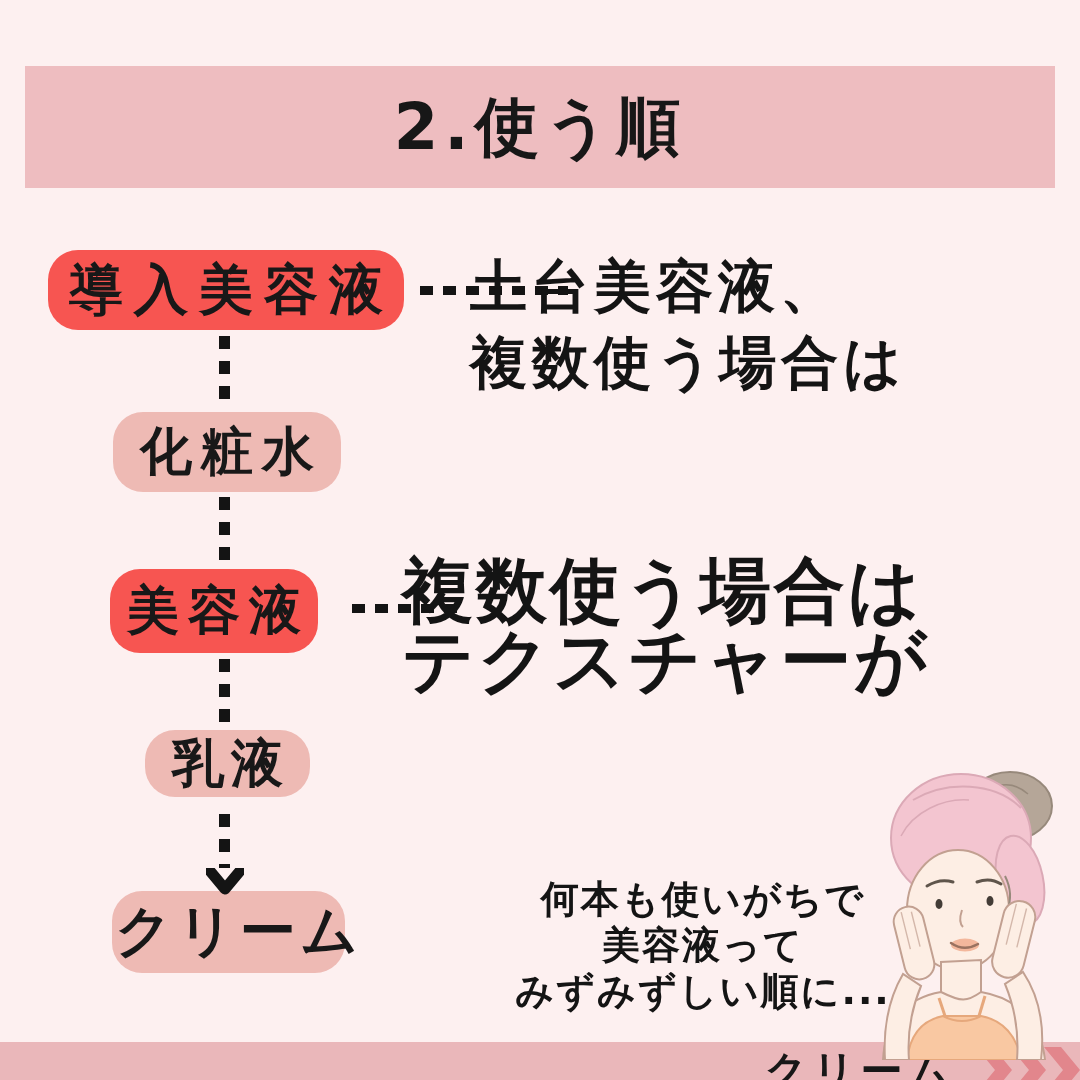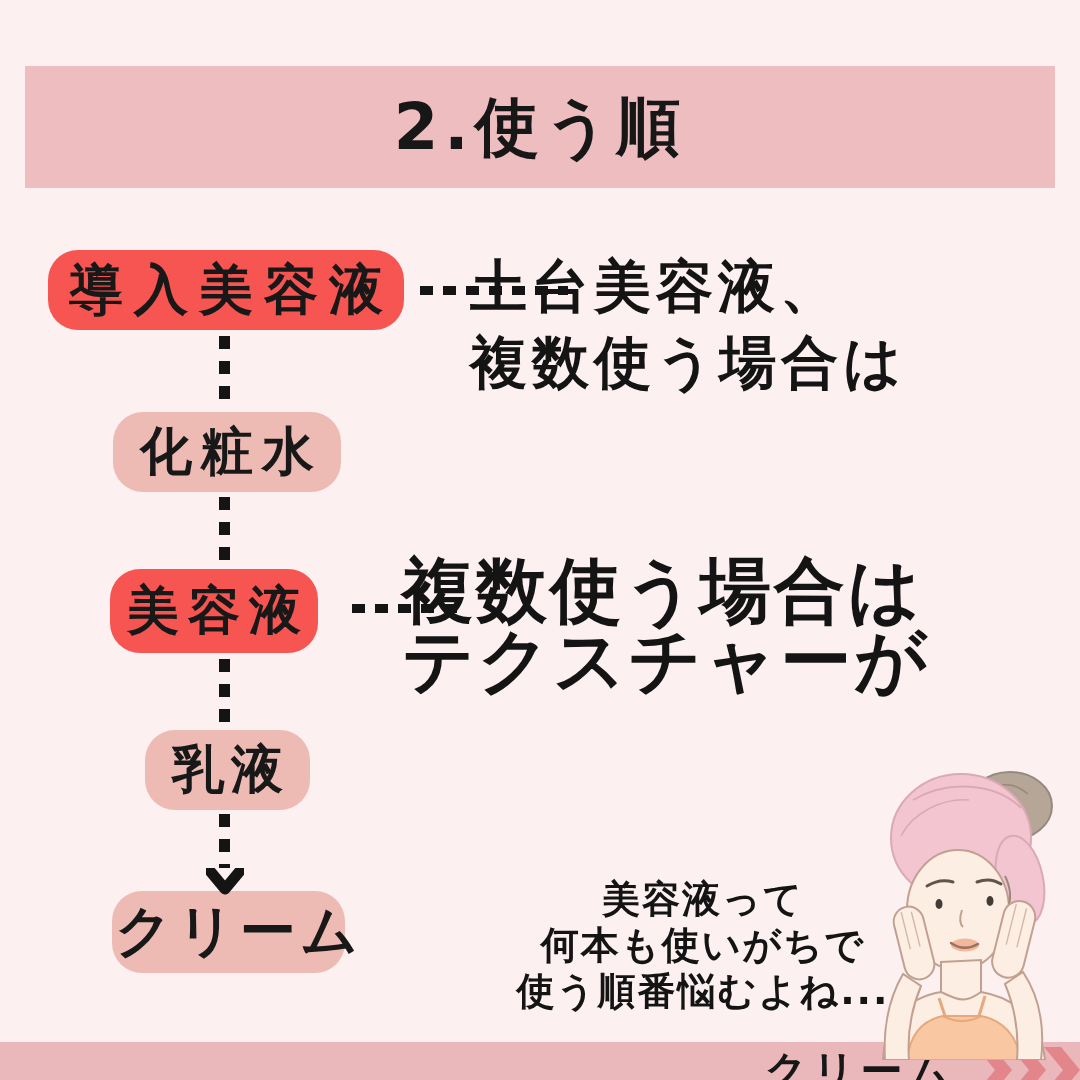--- a/index.html
+++ b/index.html
@@ -21,21 +21,21 @@
   
   .step{
     position:absolute;display:flex;align-items:center;justify-content:center;
     border-radius:30px;font-weight:600;color:#181818;white-space:nowrap;
   }
   .step.hot{background:#f75551;}
   .step.soft{background:#eebab4;}
   .step1{left:48px;top:232px;width:356px;height:80px;font-size:54px;letter-spacing:11px;padding-left:11px;}
   .step2{left:113px;top:394px;width:228px;height:80px;font-size:52px;letter-spacing:9px;padding-left:9px;text-align:right;}
   .step3{left:110px;top:551px;width:208px;height:84px;font-size:52px;letter-spacing:9px;padding-left:9px;}
-  .step4{left:145px;top:712px;width:165px;height:80px;font-size:52px;letter-spacing:7px;padding-left:7px;}
+  .step4{left:145px;top:712px;width:165px;height:67px;font-size:52px;letter-spacing:7px;padding-left:7px;}
   .step5{left:112px;top:873px;width:233px;height:82px;font-size:56px;letter-spacing:5px;padding-left:21px;}
   
   .dotted-v{
     position:absolute;left:219px;width:11px;
     background-image:repeating-linear-gradient(to bottom,#141414 0 13px,transparent 13px 25px);
   }
   .cv1{top:318px;height:70px;}
   .cv2{top:479px;height:66px;}
   .cv3{top:641px;height:66px;}
   .cv4{top:796px;height:54px;}
@@ -108,23 +108,23 @@
     <div class="line">土台美容液、</div>
     <div class="line">複数使う場合は</div>
   </div>
 
   <div class="annotation anno2">
     <div class="line">複数使う場合は</div>
     <div class="line">テクスチャーが</div>
   </div>
 
   <div class="speech">
+    <div class="line">何本も使いがちで</div>
     <div class="line">美容液って</div>
-    <div class="line">何本も使いがちで</div>
-    <div class="line">使う順番悩むよね...</div>
+    <div class="line">みずみずしい順に...</div>
   </div>
 
   <div class="footer-banner"></div>
   <div class="footer-label">クリーム</div>
   <svg class="chevrons" viewBox="0 0 104 46">
     <polygon points="0,0 17,0 36,23 17,46 0,46 19,23" fill="#e2868c"></polygon>
     <polygon points="34,0 51,0 70,23 51,46 34,46 53,23" fill="#e2868c"></polygon>
     <polygon points="68,0 85,0 104,23 85,46 68,46 87,23" fill="#e2868c"></polygon>
   </svg>
 

